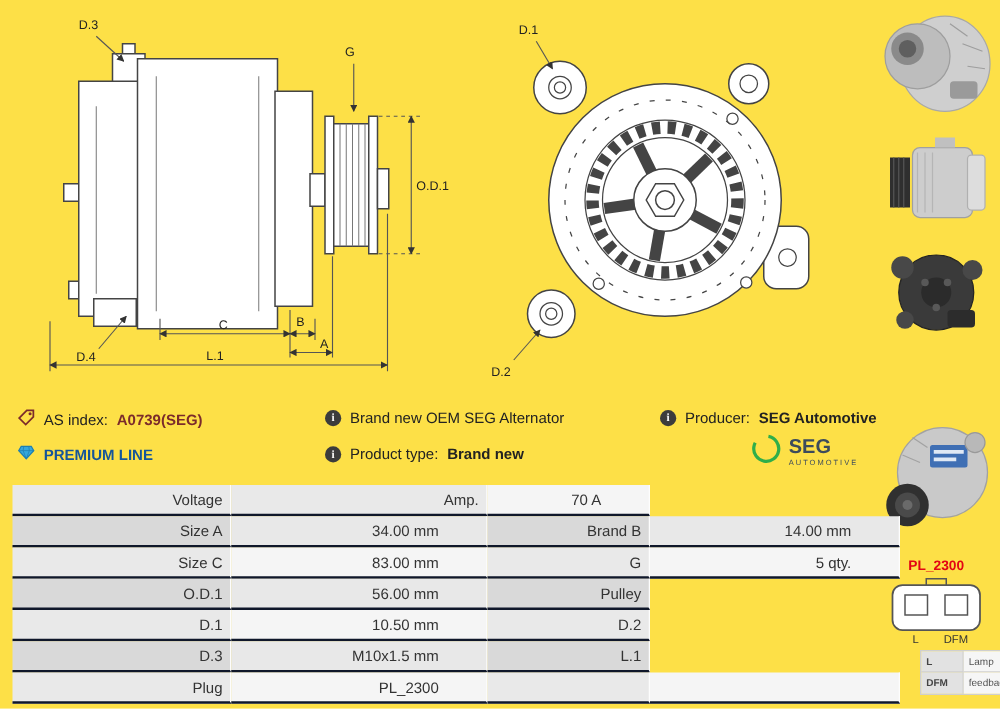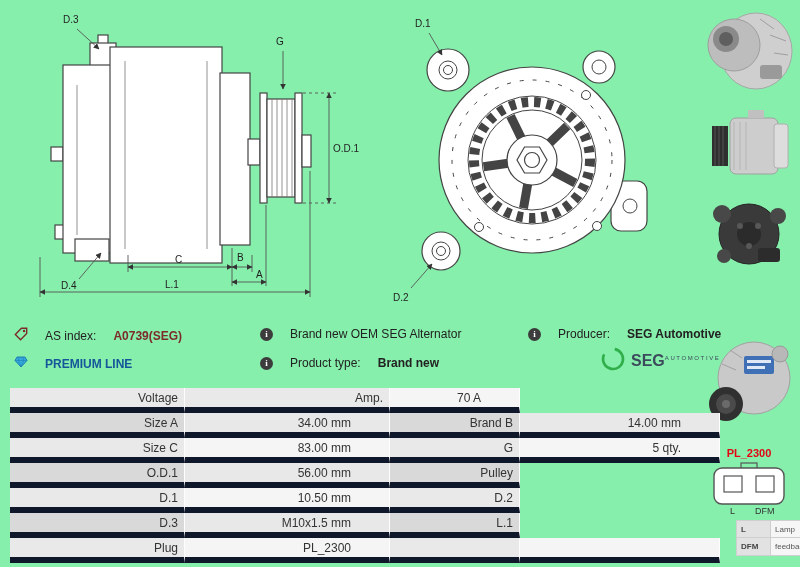--- a/index.html
+++ b/index.html
@@ -1,30 +1,30 @@
 <!DOCTYPE html>
 <html><head>
 <meta charset="utf-8">
 <style>
   * { margin:0; padding:0; box-sizing:border-box; }
   html,body { background:#fff; }
   body { font-family:"Liberation Sans", sans-serif; }
-  .page { position:relative; width:800px; height:567px; background:#86efac; overflow:hidden; }
+  .page { position:relative; width:800px; height:567px; background:#fde047; overflow:hidden; }
   .abs { position:absolute; }
-  .meta-item { position:absolute; display:flex; align-items:center; gap:17px; font-size:12px; color:#222; white-space:nowrap;text-align:center; }
+  .meta-item { position:absolute; display:flex; align-items:center; gap:7px; font-size:12px; color:#222; white-space:nowrap;text-align:center; }
   .bold { font-weight:bold; }
   .maroon { color:#7b2b2b; }
   .blue { color:#15559a; font-weight:bold; }
   .info-icon { width:13px; height:13px; border-radius:50%; background:#3c3c3c; color:#fff;
                font-size:9px; font-weight:bold; display:flex; align-items:center; justify-content:center;
                font-family:"Liberation Serif", serif; flex:0 0 auto; }
   .spec-table { position:absolute; left:10px; top:388px; width:710px; }
   .spec-row { display:grid; grid-template-columns:175px 205px 130px 200px; height:25px; }
   .cell { display:flex; align-items:center; justify-content:flex-end; font-size:12px; color:#333;
-          border-right:1px solid #fdfdfd; border-bottom:6px solid #0f172a; overflow:hidden; }
+          border-right:1px solid #fdfdfd; border-bottom:2px solid #0f172a; overflow:hidden; }
   .cell.label { padding-right:6px; }
   .cell.value { padding-right:38px; }
   .row-odd .label  { background:#e9e9e9; }
   .row-odd .value  { background:#f5f5f5; }
   .row-even .label { background:#d9d9d9; }
   .row-even .value { background:#e8e8e8; }
   .photo { position:absolute; left:700px; width:98px; cursor:pointer; }
   .plug-code { position:absolute; left:700px; top:447px; width:98px; text-align:center;
                color:#e30613; font-size:11px; font-weight:bold; cursor:pointer; }
   .legend { position:absolute; left:736px; top:520px; width:97px; border:1px solid #cfcfcf; }
@@ -260,21 +260,21 @@
     <span>Product type:</span>
     <span class="bold">Brand new</span>
   </div>
 
   <div class="abs" style="left:600px;top:346px;display:flex;align-items:center;gap:5px">
     <span>
       <svg width="26" height="26" viewBox="0 0 26 26">
         <circle cx="13" cy="13" r="10" fill="none" stroke="#2fae4a" stroke-width="2.6" stroke-dasharray="50 13" transform="rotate(-80 13 13)"></circle>
       </svg>
     </span>
-    <span style="display:flex;flex-direction:row;">
+    <span style="display:flex;flex-direction:column;">
       <span class="logo-text-main">SEG</span>
       <span class="logo-text-sub">AUTOMOTIVE</span>
     </span>
   </div>
 
   <div class="spec-table">
     <div class="spec-row row-odd">
       <div class="cell label">Voltage</div>
       <div class="cell label">Amp.</div>
       <div class="cell value">70 A</div>

